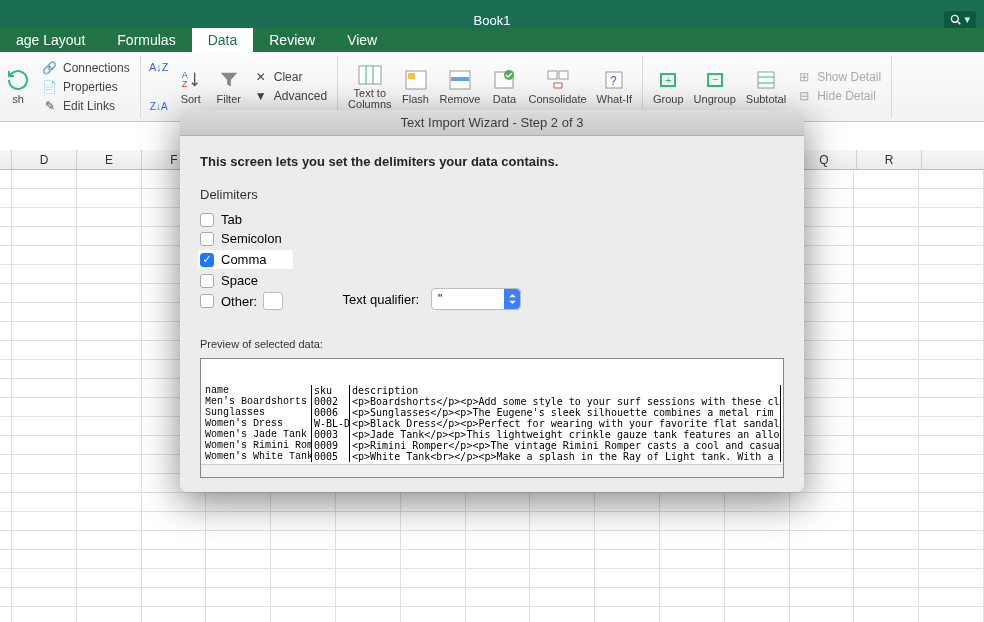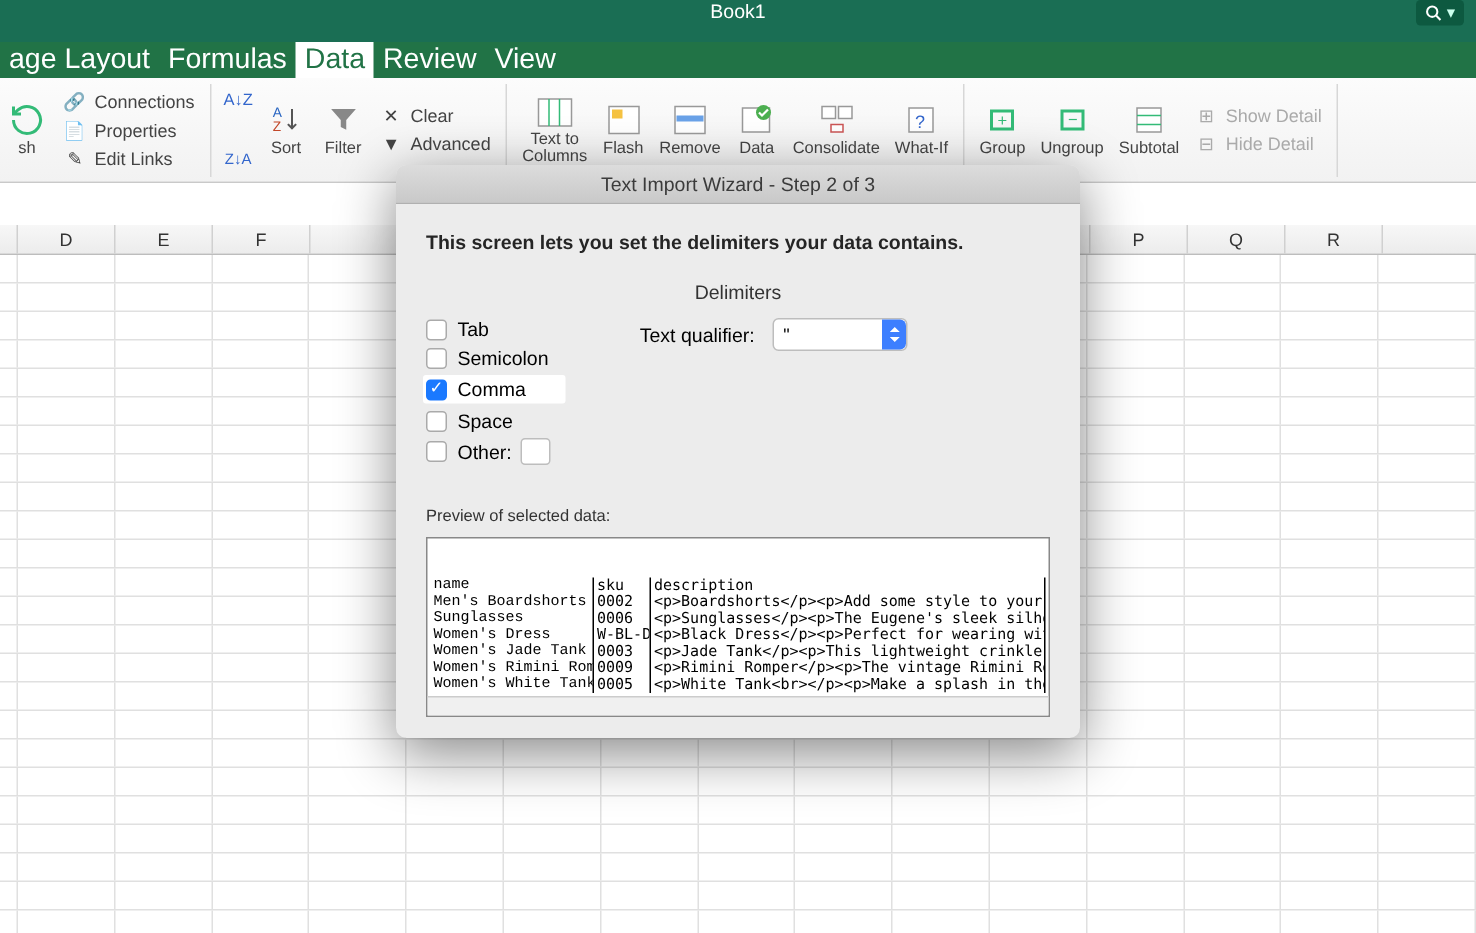--- a/index.html
+++ b/index.html
@@ -1,26 +1,26 @@
 <!DOCTYPE html>
 <html><head>
 <meta charset="utf-8">
 <style>
 * { box-sizing: border-box; margin: 0; padding: 0; }
 body { font-family: -apple-system, "Helvetica Neue", Arial, sans-serif; font-size: 13px; background: #fff; width: 984px; height: 622px; overflow: hidden; position: relative; }
 
 
-.titlebar { height: 28px; background: #1a6e54; color: #fff; display: flex; align-items: flex-start; justify-content: center; position: relative; }
+.titlebar { height: 28px; background: #1a6e54; color: #fff; display: flex; align-items: flex-end; justify-content: center; position: relative; }
 .titlebar-title { font-size: 13px; font-weight: 500; }
 .titlebar-search { position: absolute; right: 8px; background: #0d5940; border-radius: 3px; padding: 2px 6px; font-size: 11px; display: flex; align-items: center; gap: 3px; }
 .titlebar-search svg { width: 11px; height: 11px; }
 
 
 .ribbon-tabs { height: 24px; background: #217346; display: flex; align-items: stretch; }
-.ribbon-tab { padding: 0 6px; color: #fff; font-size: 19px; display: flex; align-items: center; cursor: pointer; }
+.ribbon-tab { padding: 0 16px; color: #fff; font-size: 14px; display: flex; align-items: center; cursor: pointer; }
 .ribbon-tab.active { background: #fff; color: #217346; }
 
 
 .ribbon { height: 70px; background: linear-gradient(#fcfcfc, #f2f2f2); border-bottom: 1px solid #c9c9c9; display: flex; align-items: center; padding: 4px 0; }
 .ribbon-group-h { display: flex; align-items: center; padding: 0 10px; border-right: 1px solid #d7d7d7; height: 62px; gap: 10px; }
 .ribbon-big { display: flex; flex-direction: column; align-items: center; gap: 1px; font-size: 11px; color: #444; cursor: pointer; }
 .ribbon-big .ic { width: 28px; height: 24px; display: flex; align-items: center; justify-content: center; }
 .ribbon-small-list { display: flex; flex-direction: column; gap: 3px; }
 .ribbon-small { display: flex; align-items: center; gap: 5px; font-size: 12px; color: #444; cursor: pointer; }
 .ribbon-small .ic { width: 16px; height: 16px; display: flex; align-items: center; justify-content: center; }
@@ -29,26 +29,26 @@
 
 .sheet { position: absolute; top: 150px; left: 0; right: 0; bottom: 0; background: #fff; }
 .col-headers { display: flex; height: 20px; background: linear-gradient(#f7f7f7, #ececec); border-bottom: 1px solid #bdbdbd; }
 .col-h { width: 65px; border-right: 1px solid #d0d0d0; font-size: 12px; color: #333; display: flex; align-items: center; justify-content: center; }
 .grid-rows { }
 .grid-row { display: flex; height: 19px; border-bottom: 1px solid #e0e0e0; }
 .grid-cell { width: 65px; border-right: 1px solid #e0e0e0; }
 
 
 .dialog-overlay { position: absolute; inset: 0; display: flex; align-items: flex-start; justify-content: center; }
-.dialog { width: 456px; margin-top: 110px; background: #ececec; border-radius: 7px; box-shadow: 0 10px 38px rgba(0,0,0,0.48); overflow: hidden; }
+.dialog { width: 624px; margin-top: 110px; background: #ececec; border-radius: 7px; box-shadow: 0 10px 38px rgba(0,0,0,0.48); overflow: hidden; }
 .dialog-title { height: 26px; background: linear-gradient(#dcdcdc, #c9c9c9); border-bottom: 1px solid #b0b0b0; display: flex; align-items: center; justify-content: center; font-size: 13px; color: #3b3b3b; font-weight: 500; }
 .dialog-body { padding: 18px 20px 14px 20px; }
 .intro { font-size: 13px; font-weight: 600; margin-bottom: 18px; color: #252525; }
-.section-label { font-size: 13px; color: #333; margin-bottom: 10px; text-align: center; }
-.delim-area { display: flex; }
+.section-label { font-size: 13px; color: #333; margin-bottom: 10px; }
+.delim-area { display: flex; align-items: flex-end; }
 .delim-col { display: flex; flex-direction: column; gap: 4px; }
 .delim-right { margin-left: 50px; display: flex; flex-direction: column; gap: 10px; }
 .chk { display: flex; align-items: center; gap: 7px; }
 .chk-box { width: 14px; height: 14px; border: 1px solid #aaa; border-radius: 3px; background: #fff; display: flex; align-items: center; justify-content: center; }
 .chk-box.checked { background: #1a79ff; border-color: #1a79ff; }
 .chk-box.checked::after { content: "✓"; color: #fff; font-size: 11px; line-height: 1; }
 .chk.hl { background: #fff; padding: 2px 26px 2px 2px; border-radius: 2px; margin-left: -2px; }
 .other-row { display: flex; align-items: center; gap: 6px; }
 .other-input { width: 20px; height: 18px; border: 1px solid #bdbdbd; border-radius: 3px; background: #fff; }
 .tq-row { display: flex; align-items: center; gap: 12px; }

